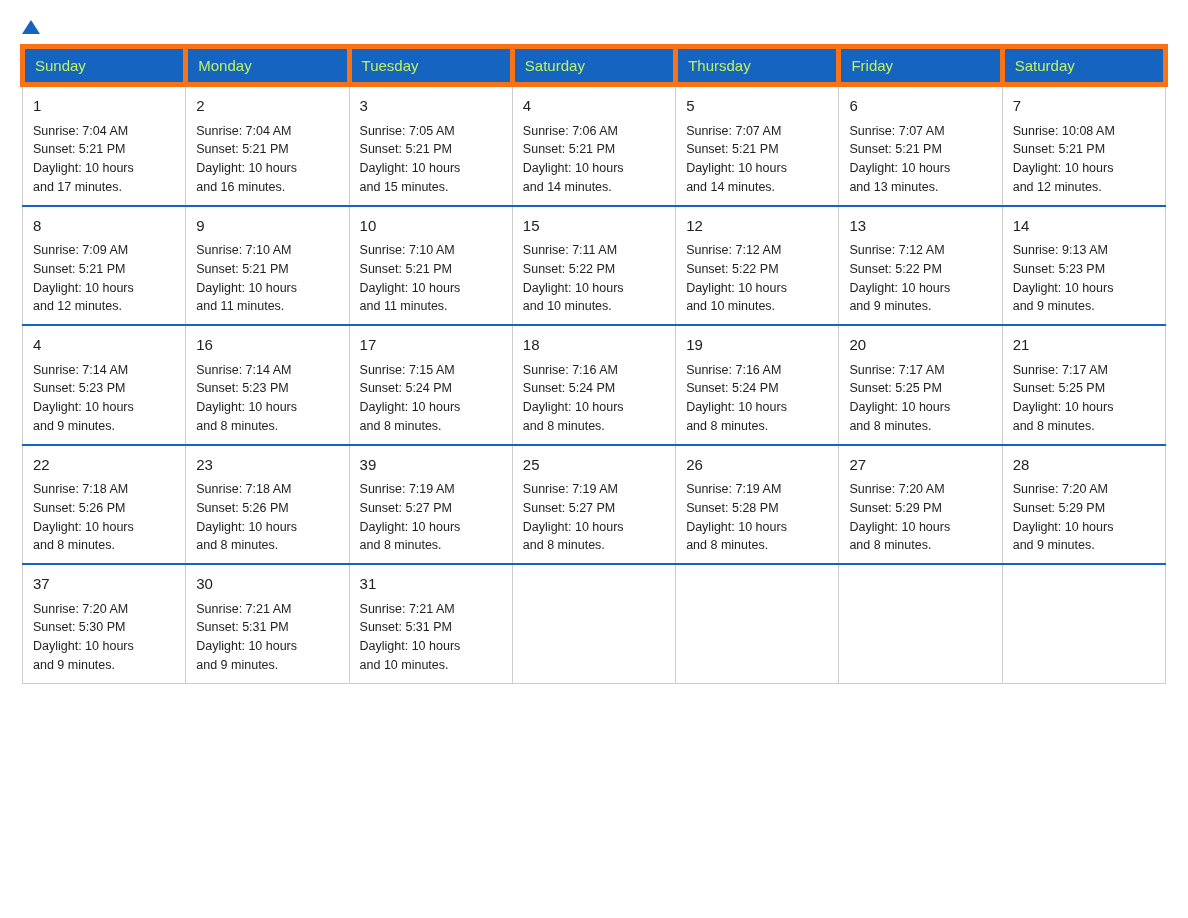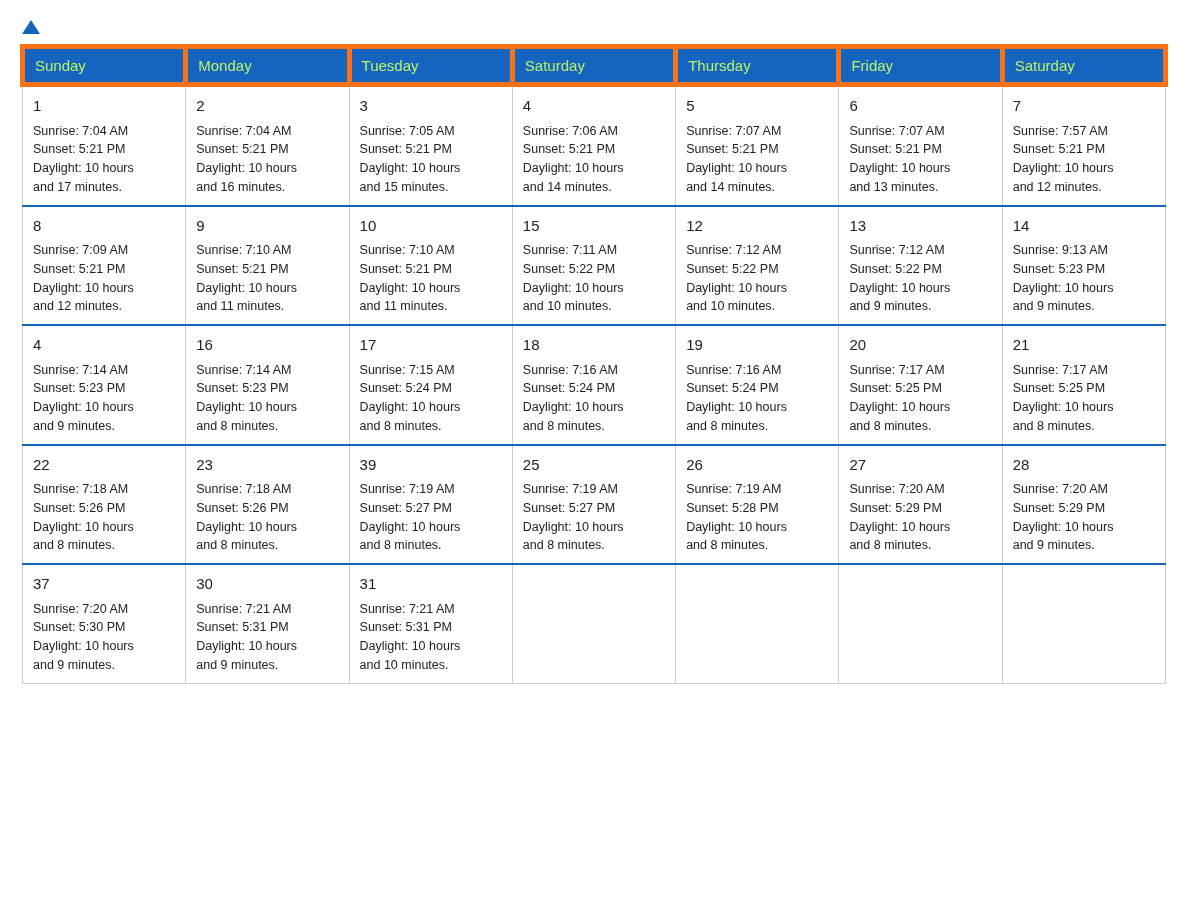--- a/index.html
+++ b/index.html
@@ -116,21 +116,21 @@
       </tr>
   </thead>
   <tbody id="calendar-body">
   <tr>
         <td><span class="day-num">1</span><span>Sunrise: 7:04 AM</span><br><span>Sunset: 5:21 PM</span><br><span>Daylight: 10 hours</span><br><span>and 17 minutes.</span></td>
         <td><span class="day-num">2</span><span>Sunrise: 7:04 AM</span><br><span>Sunset: 5:21 PM</span><br><span>Daylight: 10 hours</span><br><span>and 16 minutes.</span></td>
         <td><span class="day-num">3</span><span>Sunrise: 7:05 AM</span><br><span>Sunset: 5:21 PM</span><br><span>Daylight: 10 hours</span><br><span>and 15 minutes.</span></td>
         <td><span class="day-num">4</span><span>Sunrise: 7:06 AM</span><br><span>Sunset: 5:21 PM</span><br><span>Daylight: 10 hours</span><br><span>and 14 minutes.</span></td>
         <td><span class="day-num">5</span><span>Sunrise: 7:07 AM</span><br><span>Sunset: 5:21 PM</span><br><span>Daylight: 10 hours</span><br><span>and 14 minutes.</span></td>
         <td><span class="day-num">6</span><span>Sunrise: 7:07 AM</span><br><span>Sunset: 5:21 PM</span><br><span>Daylight: 10 hours</span><br><span>and 13 minutes.</span></td>
-        <td><span class="day-num">7</span><span>Sunrise: 7:57 AM</span><br><span>Sunset: 5:21 PM</span><br><span>Daylight: 10 hours</span><br><span>and 12 minutes.</span></td>
+        <td><span class="day-num">7</span><span>Sunrise: 10:08 AM</span><br><span>Sunset: 5:21 PM</span><br><span>Daylight: 10 hours</span><br><span>and 12 minutes.</span></td>
       </tr>
       <tr class="row-divider">
         <td><span class="day-num">8</span><span>Sunrise: 7:09 AM</span><br><span>Sunset: 5:21 PM</span><br><span>Daylight: 10 hours</span><br><span>and 12 minutes.</span></td>
         <td><span class="day-num">9</span><span>Sunrise: 7:10 AM</span><br><span>Sunset: 5:21 PM</span><br><span>Daylight: 10 hours</span><br><span>and 11 minutes.</span></td>
         <td><span class="day-num">10</span><span>Sunrise: 7:10 AM</span><br><span>Sunset: 5:21 PM</span><br><span>Daylight: 10 hours</span><br><span>and 11 minutes.</span></td>
         <td><span class="day-num">15</span><span>Sunrise: 7:11 AM</span><br><span>Sunset: 5:22 PM</span><br><span>Daylight: 10 hours</span><br><span>and 10 minutes.</span></td>
         <td><span class="day-num">12</span><span>Sunrise: 7:12 AM</span><br><span>Sunset: 5:22 PM</span><br><span>Daylight: 10 hours</span><br><span>and 10 minutes.</span></td>
         <td><span class="day-num">13</span><span>Sunrise: 7:12 AM</span><br><span>Sunset: 5:22 PM</span><br><span>Daylight: 10 hours</span><br><span>and 9 minutes.</span></td>
         <td><span class="day-num">14</span><span>Sunrise: 9:13 AM</span><br><span>Sunset: 5:23 PM</span><br><span>Daylight: 10 hours</span><br><span>and 9 minutes.</span></td>
       </tr>

